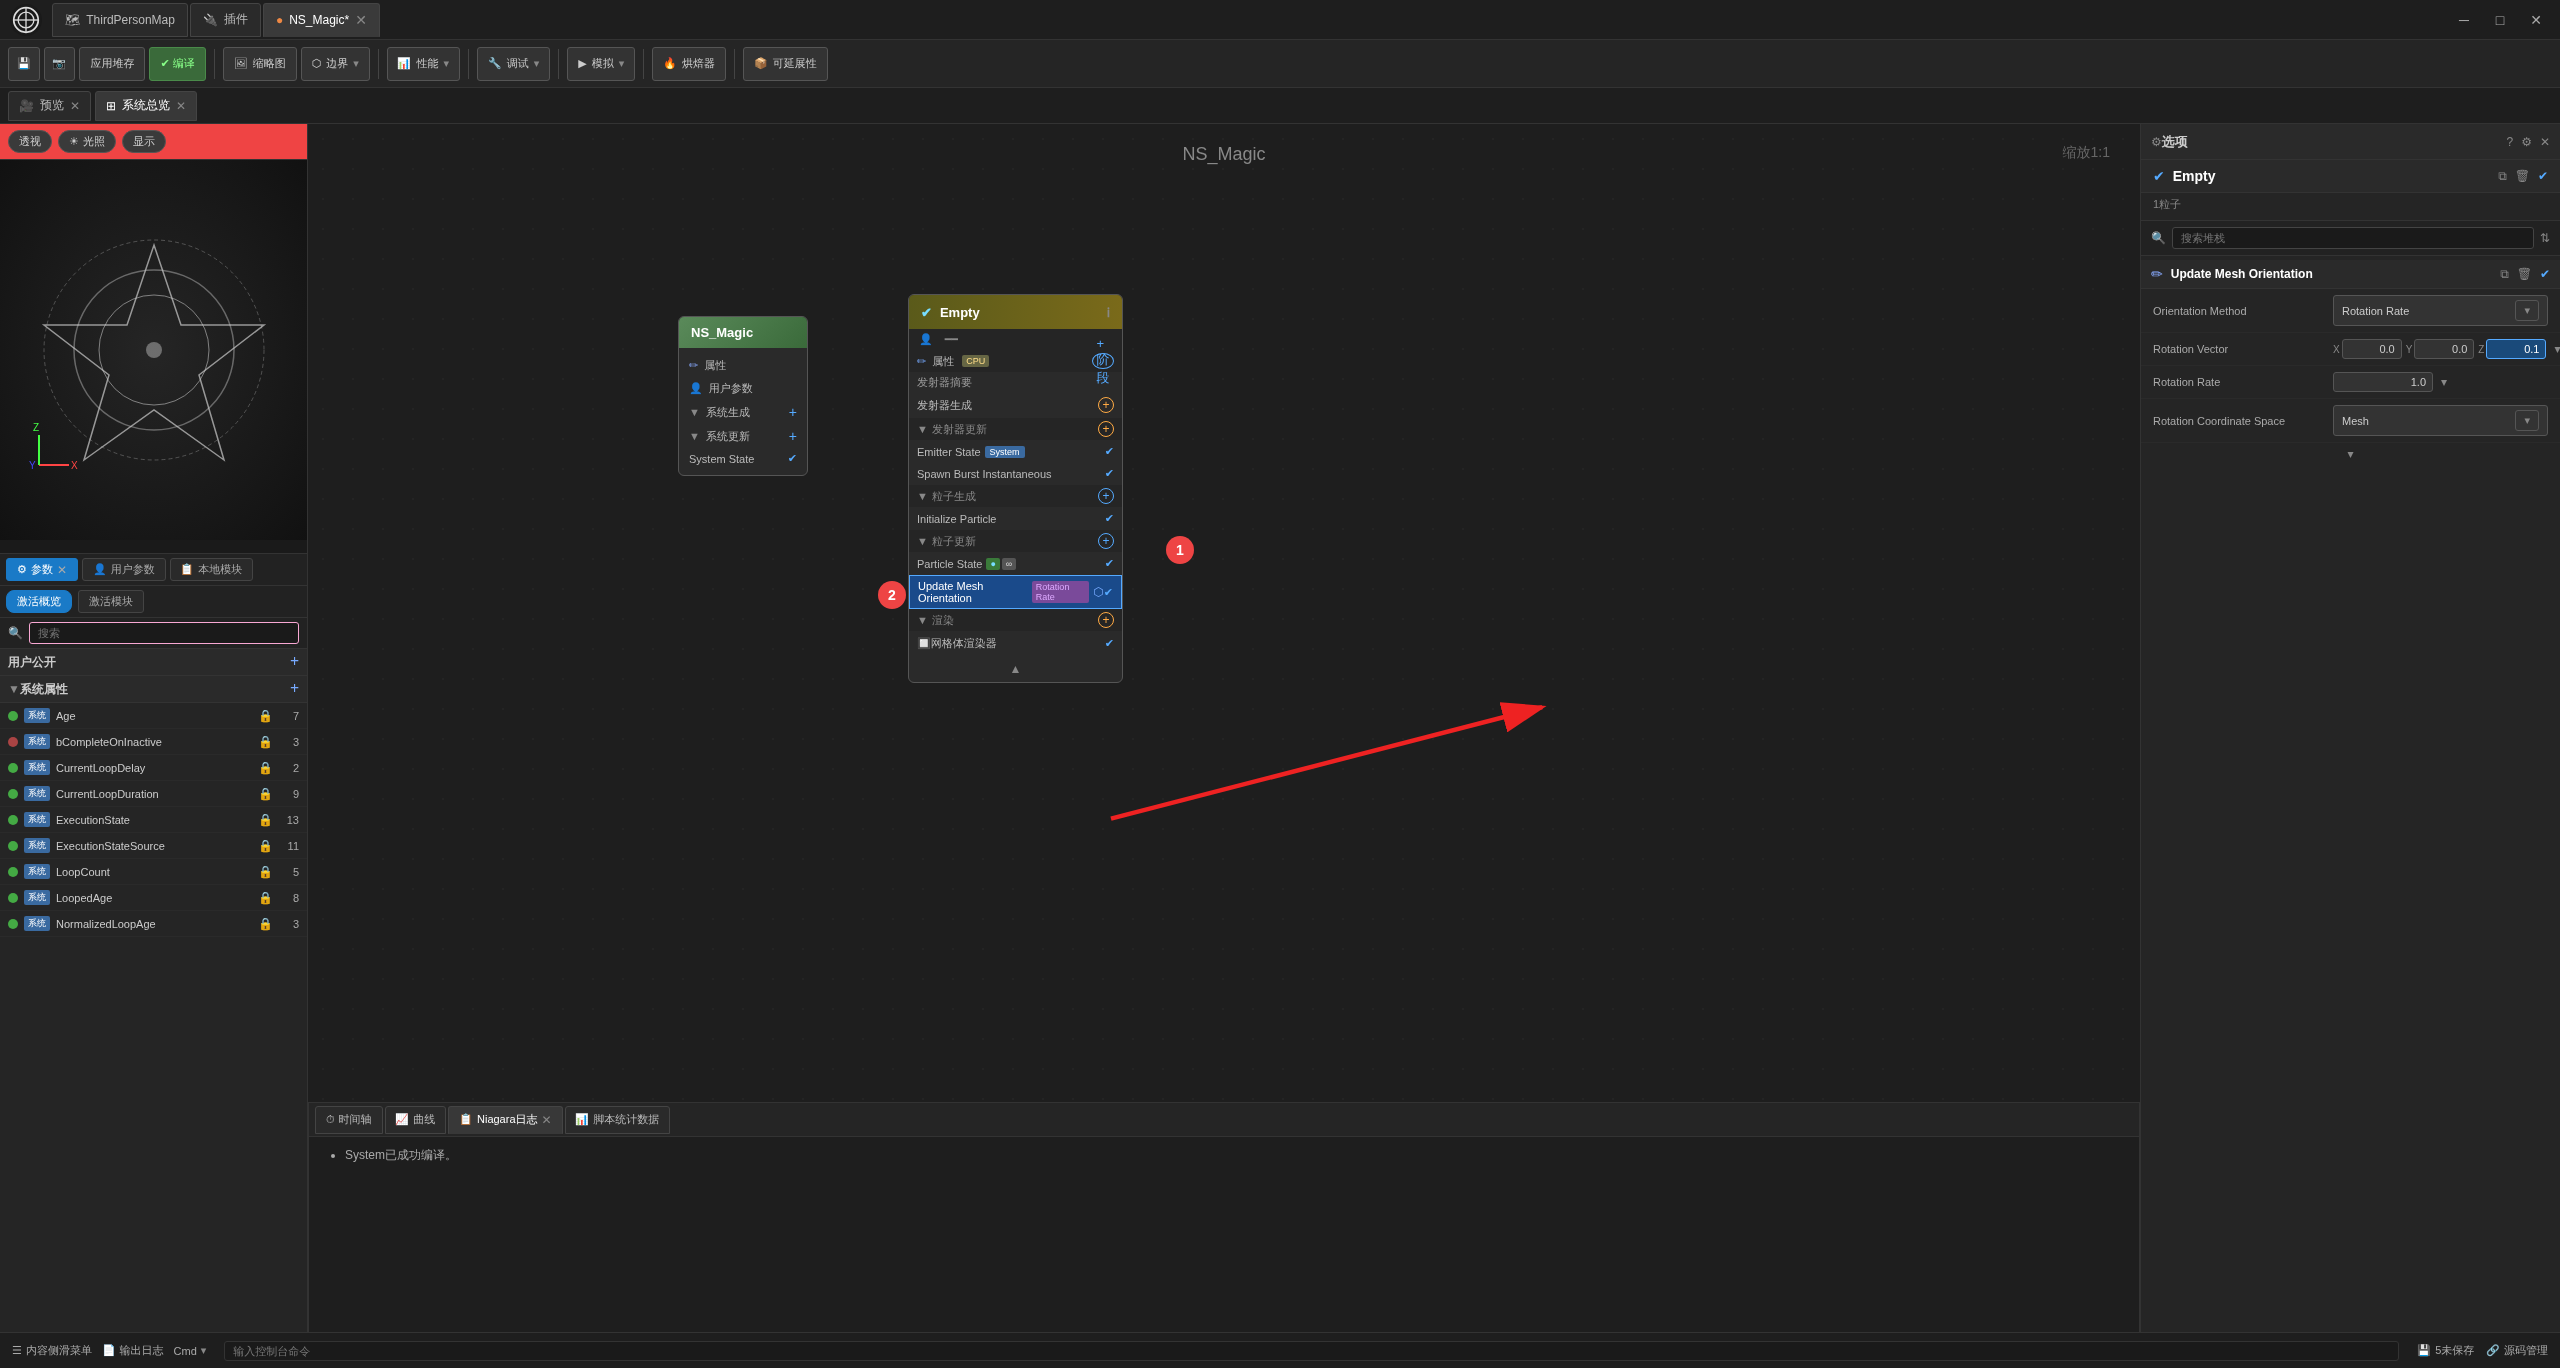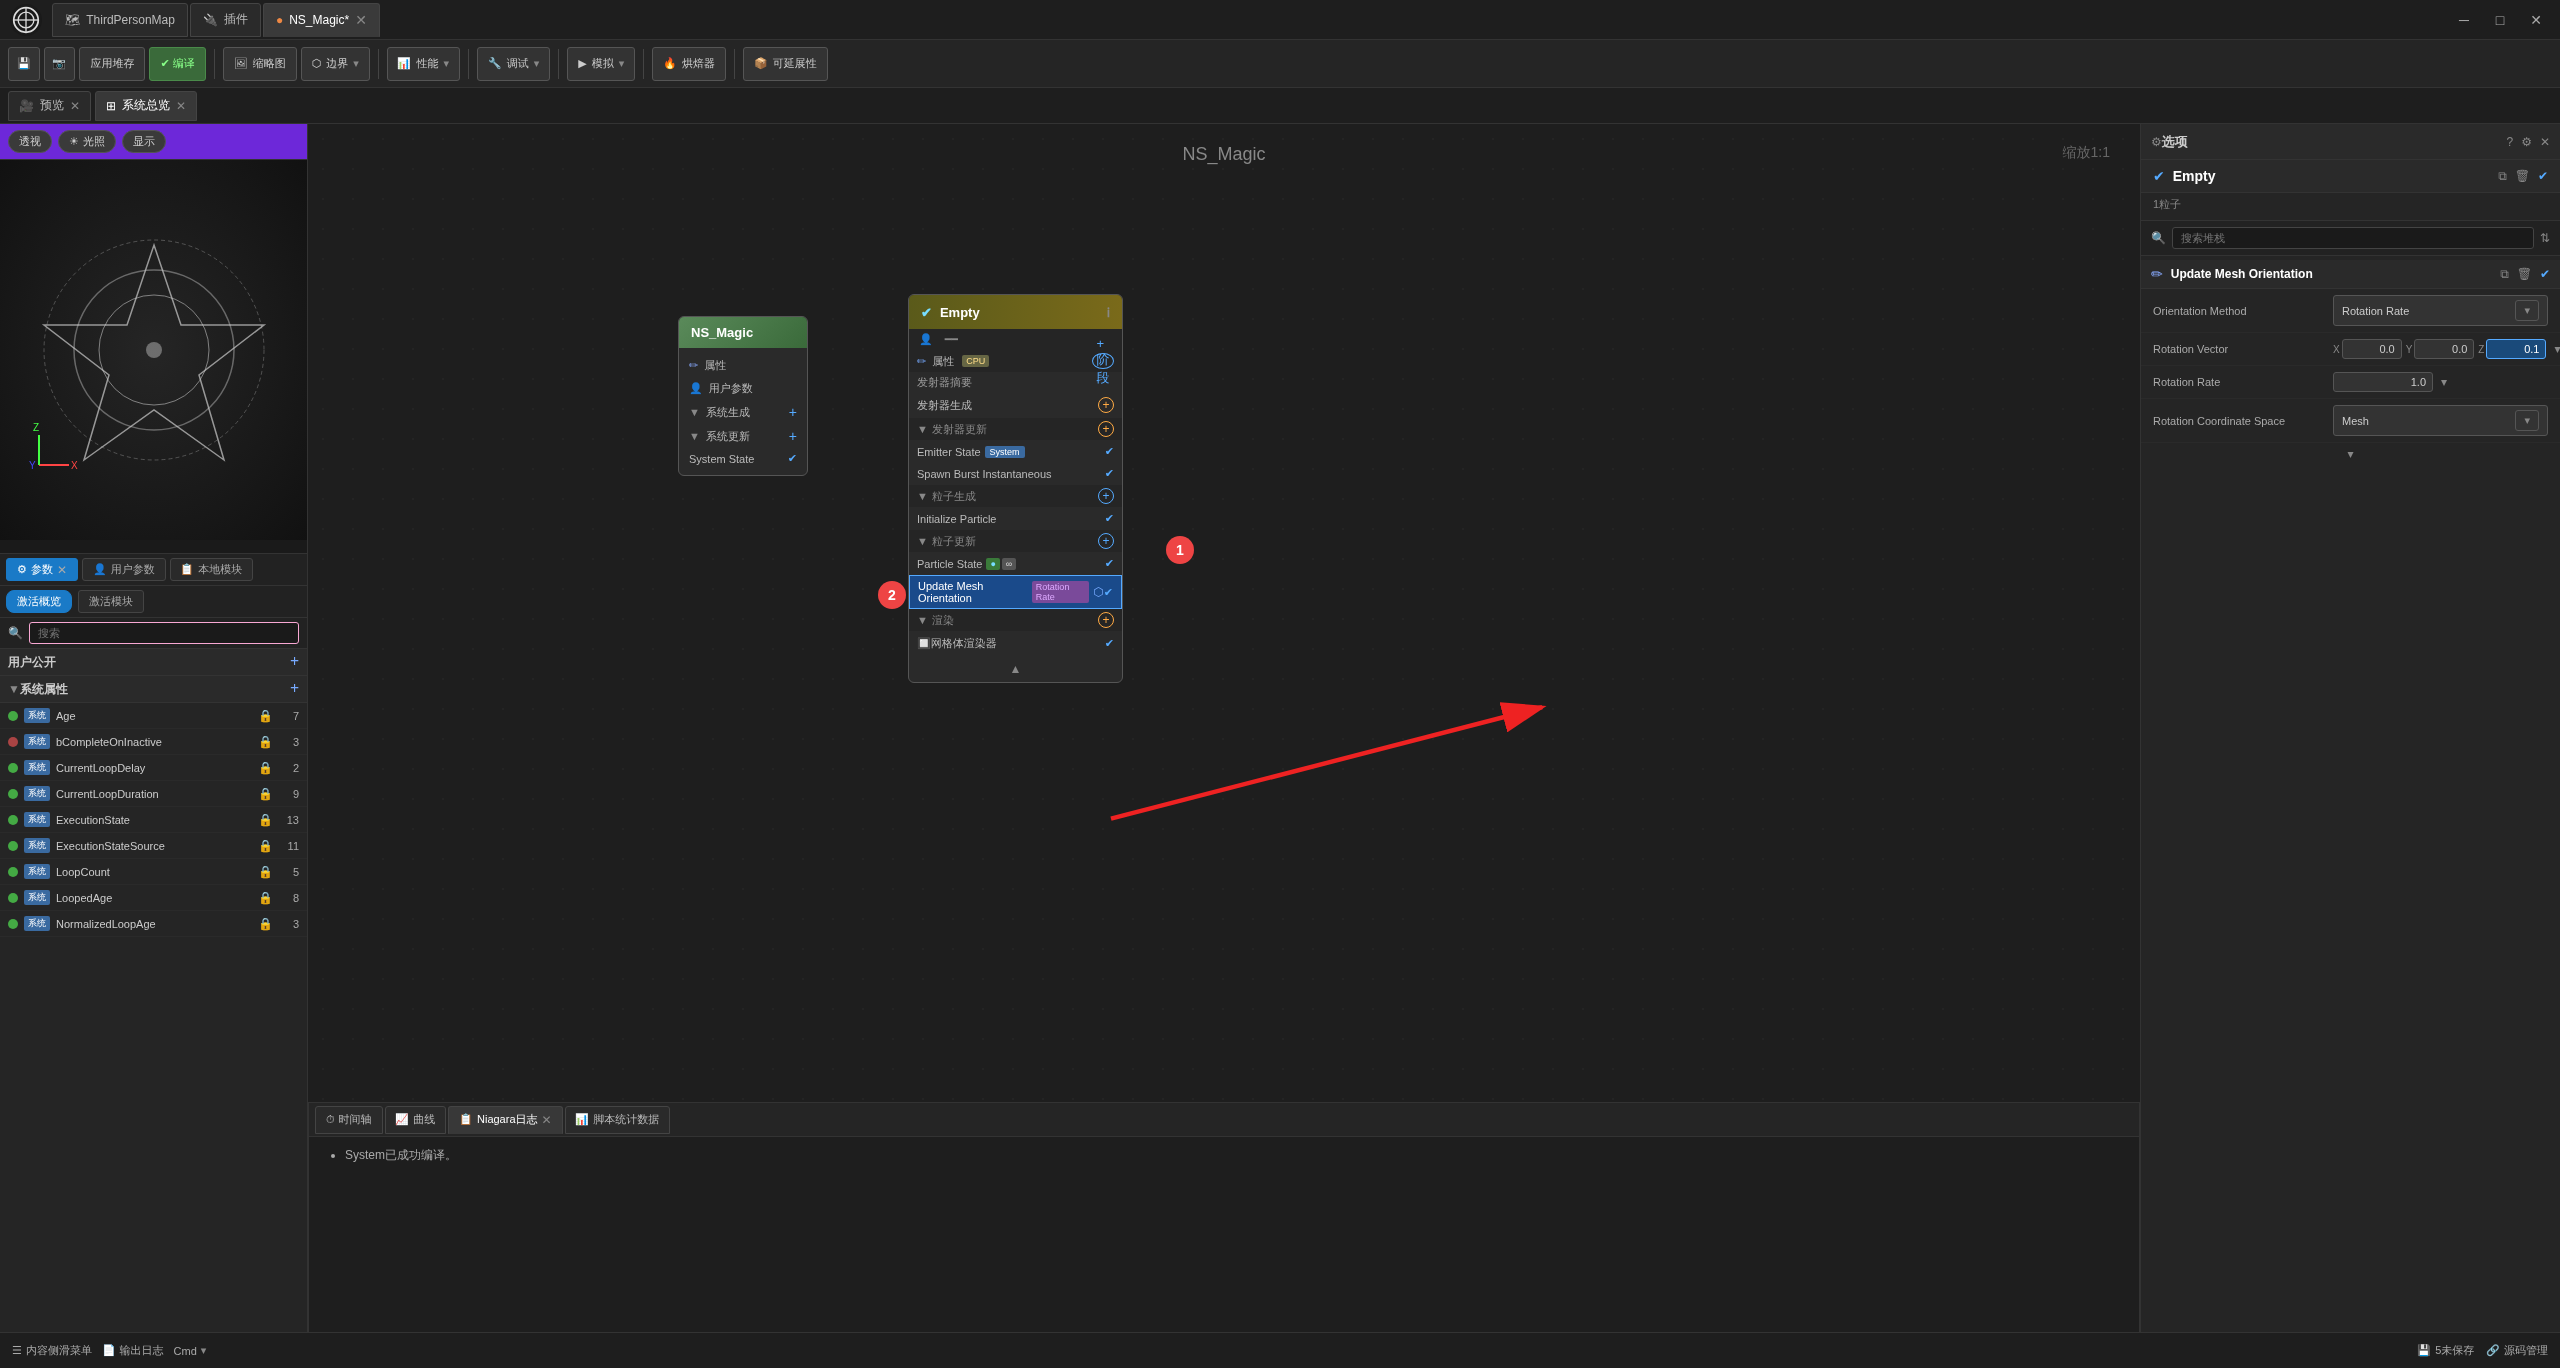--- a/index.html
+++ b/index.html
@@ -18,21 +18,21 @@
 
     
     .toolbar { display: flex; align-items: center; background: #252525; height: 48px; padding: 0 8px; border-bottom: 1px solid #333; gap: 4px; }
     .tb-btn { display: flex; align-items: center; background: #333; border: 1px solid #555; border-radius: 3px; padding: 4px 10px; color: #ccc; font-size: 11px; gap: 5px; cursor: pointer; height: 34px; white-space: nowrap; }
     .tb-btn.icon-only { padding: 4px 8px; }
     .tb-separator { width: 1px; background: #444; height: 30px; margin: 0 4px; }
 
     
     .left-panel { width: 308px; background: #252525; border-right: 1px solid #333; display: flex; flex-direction: column; }
     .preview-panel { height: 430px; background: #1a1a1a; position: relative; border-bottom: 1px solid #333; }
-    .preview-controls { display: flex; align-items: center; padding: 6px 8px; gap: 6px; background: #6d28d9; border-bottom: 1px solid #333; }
+    .preview-controls { display: flex; align-items: center; padding: 6px 8px; gap: 6px; background: #ef4444; border-bottom: 1px solid #333; }
     .preview-btn { display: flex; align-items: center; background: #3a3a3a; border: 1px solid #555; border-radius: 12px; padding: 3px 10px; font-size: 11px; color: #ccc; cursor: pointer; gap: 4px; }
     .preview-canvas { flex: 1; background: radial-gradient(ellipse at center, #2a2a2a 0%, #111 100%); position: relative; overflow: hidden; }
 
     
     .param-panel { flex: 1; display: flex; flex-direction: column; }
     .param-tabs { display: flex; align-items: center; padding: 4px 6px; background: #222; border-bottom: 1px solid #333; gap: 4px; }
     .param-tab { display: flex; align-items: center; padding: 3px 10px; border-radius: 3px; font-size: 11px; color: #aaa; cursor: pointer; gap: 4px; background: #2a2a2a; border: 1px solid #444; }
     .param-tab.active { background: #1a7ac7; color: #fff; border-color: #1a7ac7; }
     .search-bar { display: flex; align-items: center; padding: 4px 8px; background: #222; border-bottom: 1px solid #333; gap: 6px; }
     .search-input { flex: 1; background: #1a1a1a; border: 1px solid #f9a8d4; border-radius: 3px; padding: 4px 8px; color: #ccc; font-size: 11px; outline: none; }
@@ -618,20 +618,21 @@
     <span>内容侧滑菜单</span>
   </div>
   <div class="bottom-btn">
     <span>📄</span>
     <span>输出日志</span>
   </div>
   <div class="bottom-btn">
     <span>Cmd</span>
     <span style="color:#888">▾</span>
   </div>
+  <input type="text" style="flex: 1 1 0%; background: rgb(26, 26, 26); border: 1px solid rgb(51, 51, 51); border-radius: 3px; padding: 3px 8px; color: rgb(170, 170, 170); font-size: 11px; outline: none; margin: 0px 8px;" placeholder="输入控制台命令">
   <div class="bottom-right">
     <div class="bottom-btn">
       <span>💾</span>
       <span>5未保存</span>
     </div>
     <div class="bottom-btn">
       <span>🔗</span>
       <span>源码管理</span>
     </div>
   </div>

